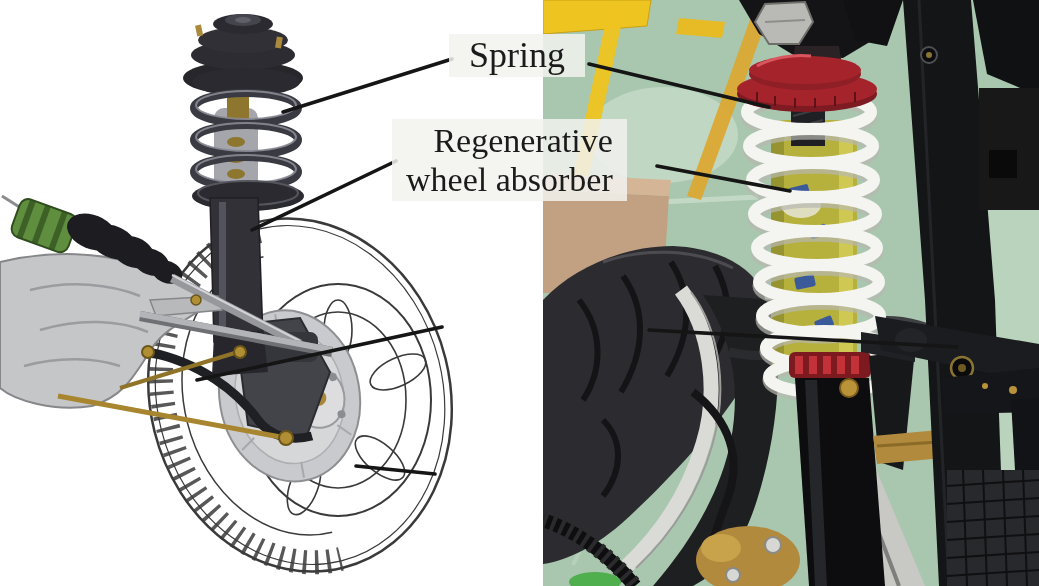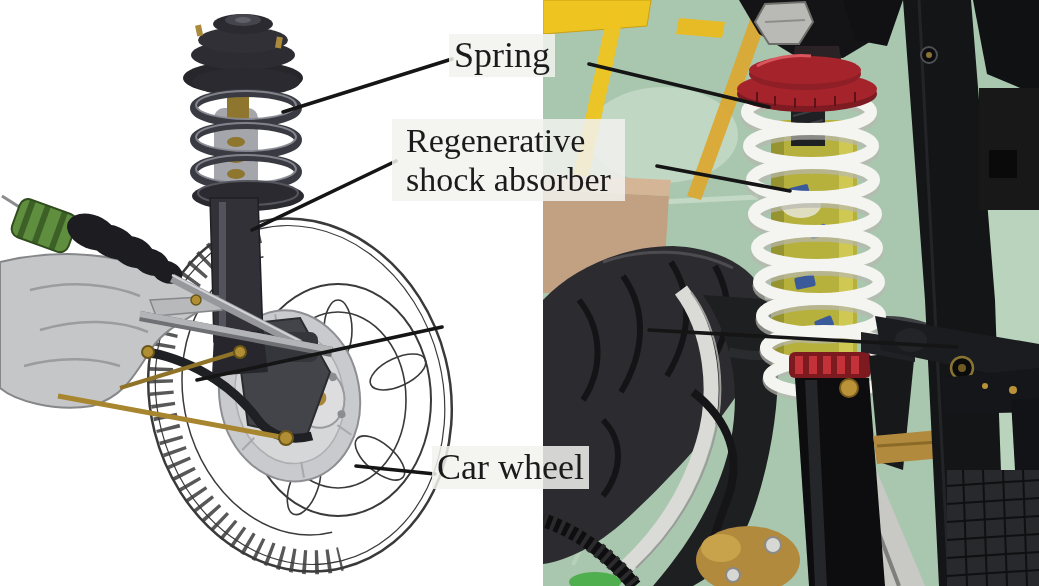--- a/index.html
+++ b/index.html
@@ -11,26 +11,26 @@
   #illustration-panel{left:0;width:543px;}
   #photo-panel{left:543px;width:496px;}
   #leader-overlay{position:absolute;left:0;top:0;width:1039px;height:586px;}
   .leader{stroke:var(--leader-line,#151515);stroke-width:3.6;stroke-linecap:round;}
   .label{
     position:absolute;
     font-family:"Liberation Serif", serif;
     font-size:36px;
     color:var(--label-text,#1b1b1b);
     background:rgba(242,242,238,0.85);
-    padding:1px 5px;
+    padding:1px 20px;
     white-space:nowrap;
     line-height:1.15;
   }
   #label-spring{left:449px;top:34px;}
-  #label-regenerative{left:392px;top:119px;font-size:34px;line-height:39px;text-align:left;padding:2px 14px;}
+  #label-regenerative{left:392px;top:119px;font-size:34px;line-height:39px;text-align:right;padding:2px 14px;}
   #label-suspension{left:438px;top:299px;}
   #label-car-wheel{left:432px;top:446px;}
 
   
   .fill-floor{fill:var(--floor-green,#a9c7af);}
   .fill-yellow{fill:var(--frame-yellow,#eec421);}
   .fill-red{fill:var(--cap-red,#a5242c);}
   .stroke-springwhite{stroke:var(--spring-white,#f4f4f1);}
   .fill-absorber{fill:var(--absorber-yellow,#b6b13c);}
   .fill-mark{fill:var(--absorber-mark-blue,#3a5a9a);}
@@ -353,19 +353,16 @@
     <line class="leader" x1="197" y1="380" x2="442" y2="327"></line>
     <line class="leader" x1="649" y1="330" x2="957" y2="347"></line>
     <line class="leader" x1="356" y1="466" x2="435" y2="474"></line>
   </svg>
 
   <div class="label" id="label-spring">
     <span>Spring</span>
   </div>
   <div class="label" id="label-regenerative">
     <span>Regenerative</span><br>
-    <span>shock absorber</span>
+    <span>wheel absorber</span>
   </div>
-  <div class="label" id="label-car-wheel">
-    <span>Car wheel</span>
-  </div>
 
 </div>
 
 </body></html>

